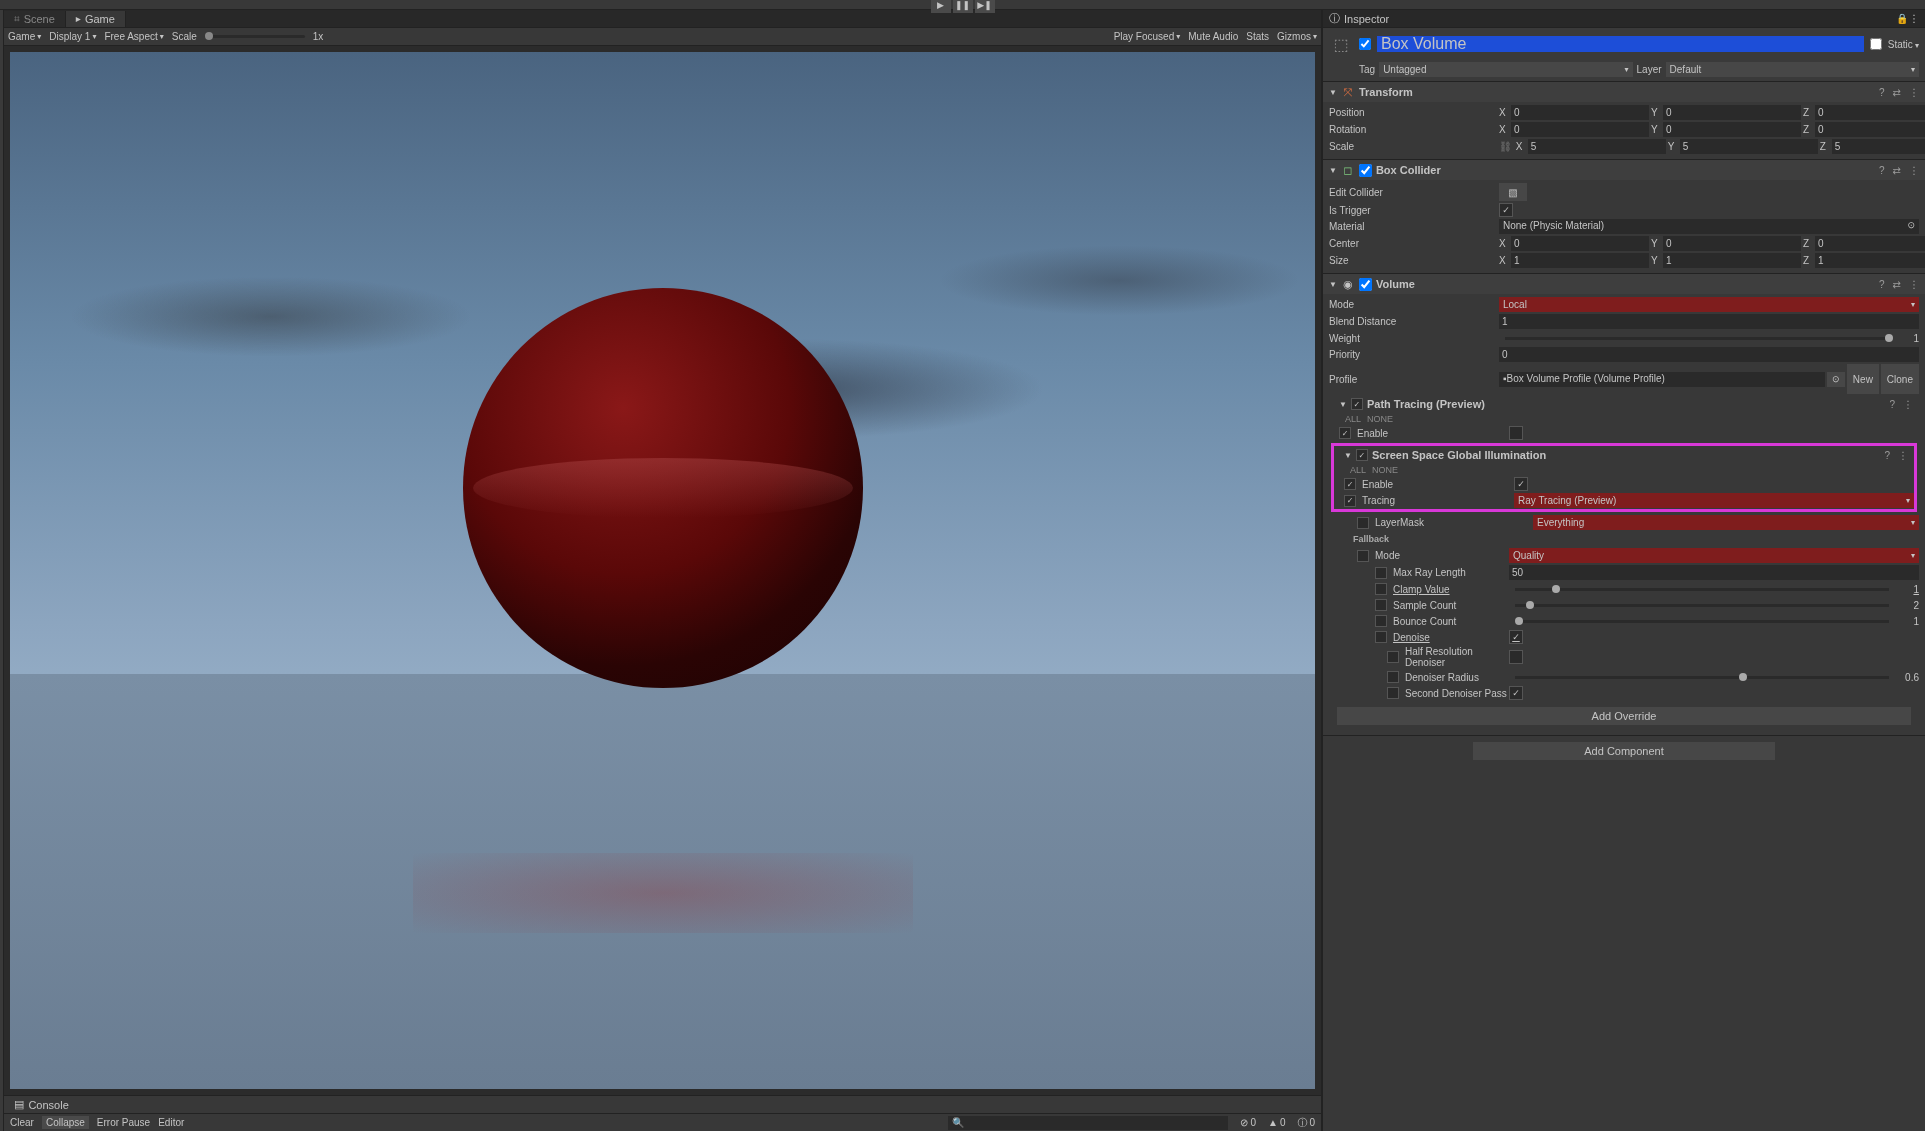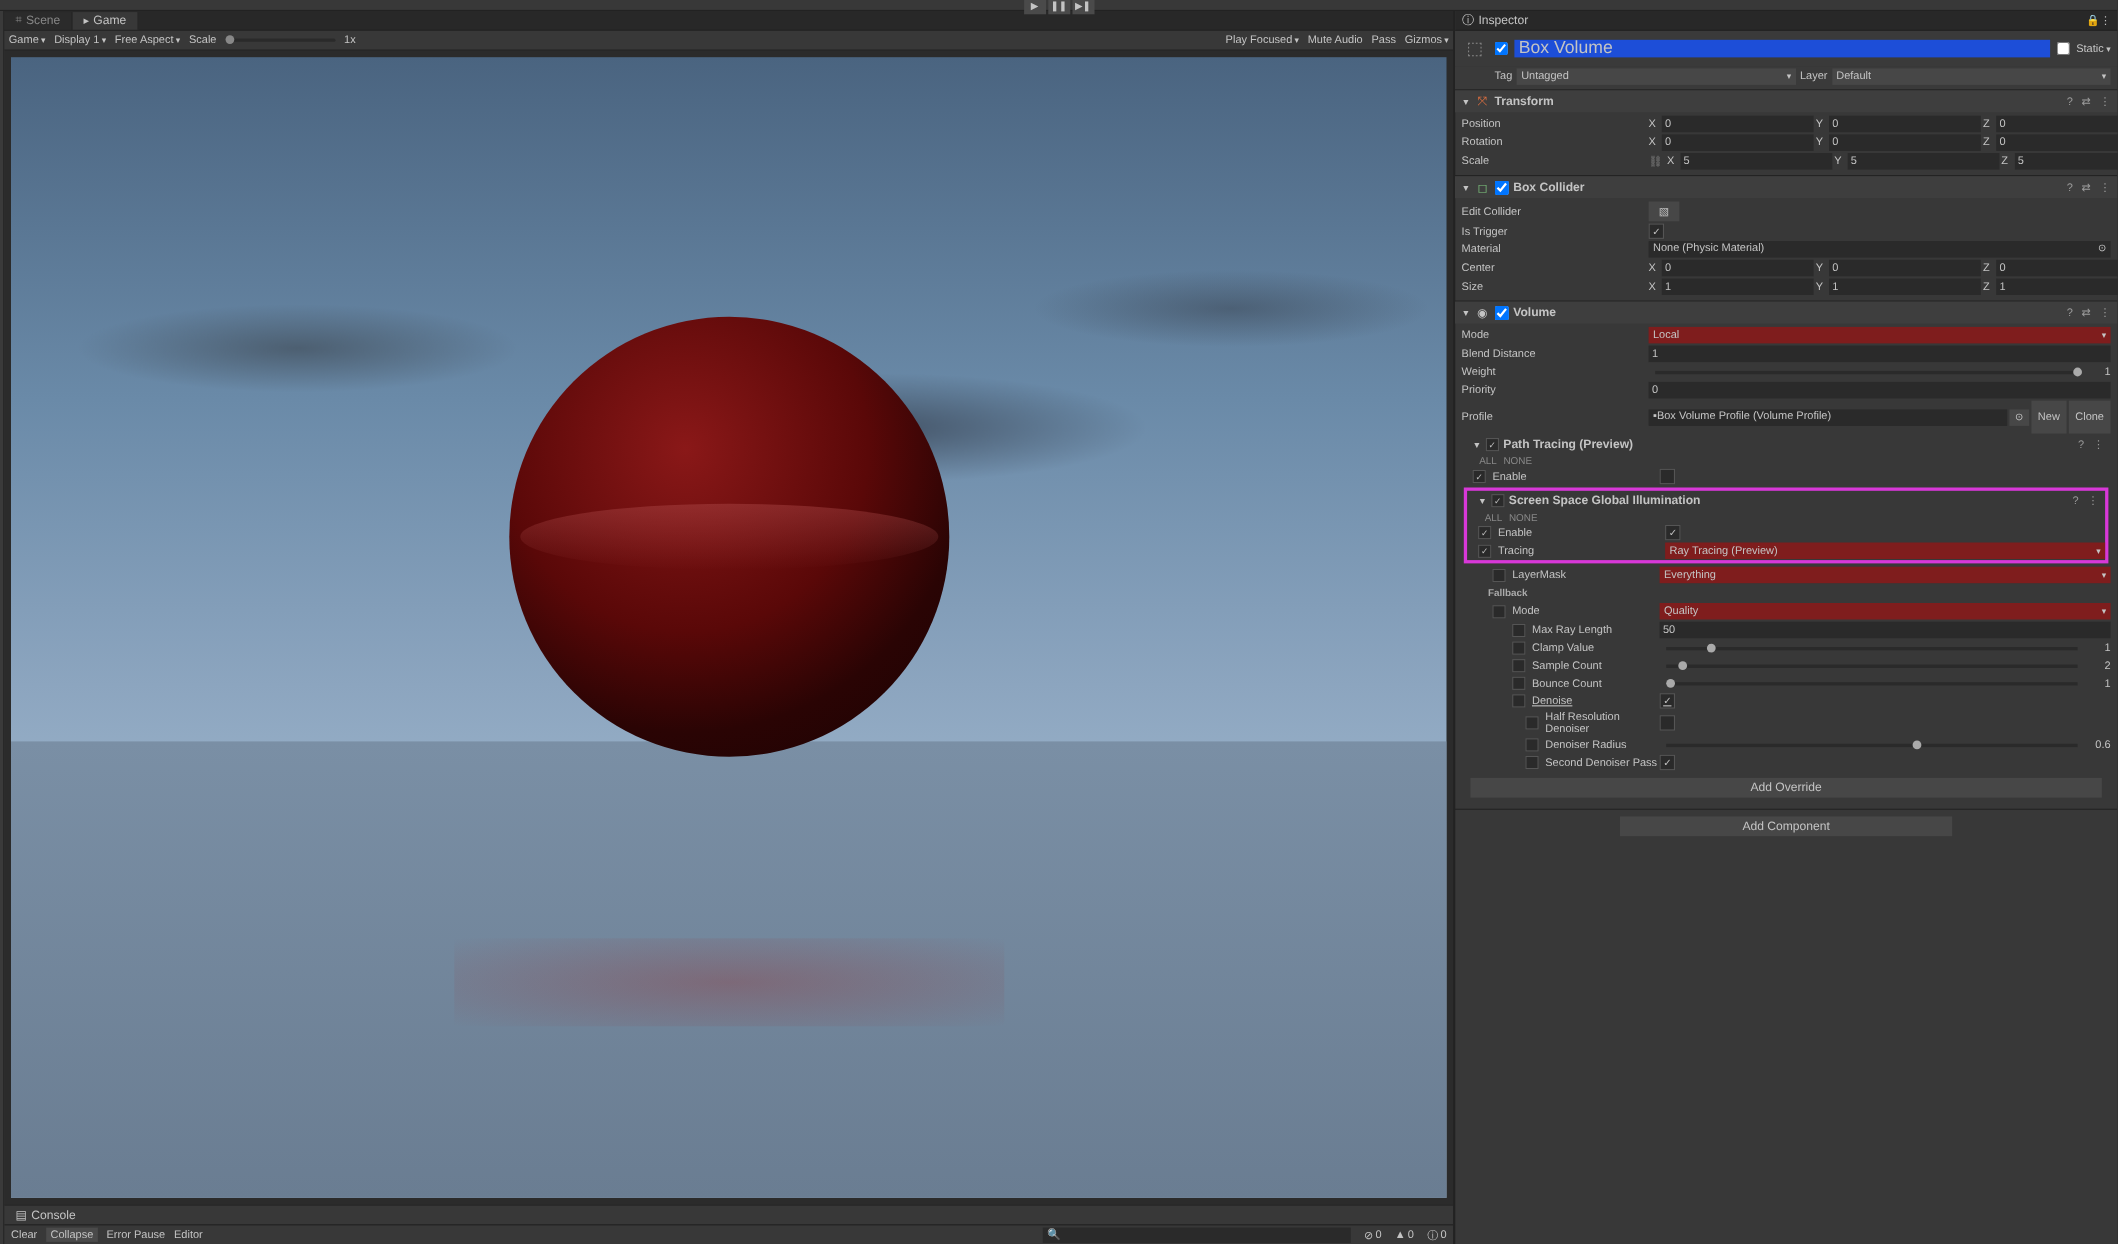--- a/index.html
+++ b/index.html
@@ -150,21 +150,21 @@
       <span>Scale</span>
       <div class="slider">
           <div class="slider-thumb"></div>
         </div>
       <span>1x</span>
       <div class="spacer"></div>
       <div class="dropdown">
           <span>Play Focused</span>
         </div>
       <span>Mute Audio</span>
-      <span>Pass</span>
+      <span>Stats</span>
       <div class="dropdown">
           <span>Gizmos</span>
         </div>
     </div>
 
     <div class="viewport">
       <div class="clouds"></div>
       <div class="ground"></div>
       <div class="ground-reflection"></div>
       <div class="sphere">
@@ -442,21 +442,21 @@
                 <div class="prop-label-wrap">
                   <div class="override-check checked"></div>
                   <span>Tracing</span>
                 </div>
                 <div class="dropdown-field">
                   <span>Ray Tracing (Preview)</span>
                 </div>
               </div>
           </div>
 
-          <div class="prop-row" style="padding-left:10px;">
+          <div class="prop-row" style="padding-left:10px;gap:24px;">
               <div class="prop-label-wrap">
                 <div class="override-check" style="margin-left:18px;"></div>
                 <span>LayerMask</span>
               </div>
               <div class="dropdown-field">
                 <span>Everything</span>
               </div>
             </div>
 
           <div class="fallback-label">Fallback</div>
@@ -470,21 +470,21 @@
                 <span>Quality</span>
               </div>
             </div>
           <div class="prop-row" style="padding-left:10px;">
               <div class="prop-label-wrap">
                 <div class="override-check" style="margin-left:36px;"></div>
                 <span>Max Ray Length</span>
               </div>
               <input class="full-field" value="50" style="">
             </div>
-          <div class="prop-row" style="padding-left:10px;">
+          <div class="prop-row" style="padding-left:10px;text-decoration:underline;">
               <div class="prop-label-wrap">
                 <div class="override-check" style="margin-left:36px;"></div>
                 <span>Clamp Value</span>
               </div>
               <div class="slider-track">
                 <div class="slider-thumb" style="left:10%;"></div>
               </div>
               <span class="slider-value">1</span>
             </div>
           <div class="prop-row" style="padding-left:10px;">

